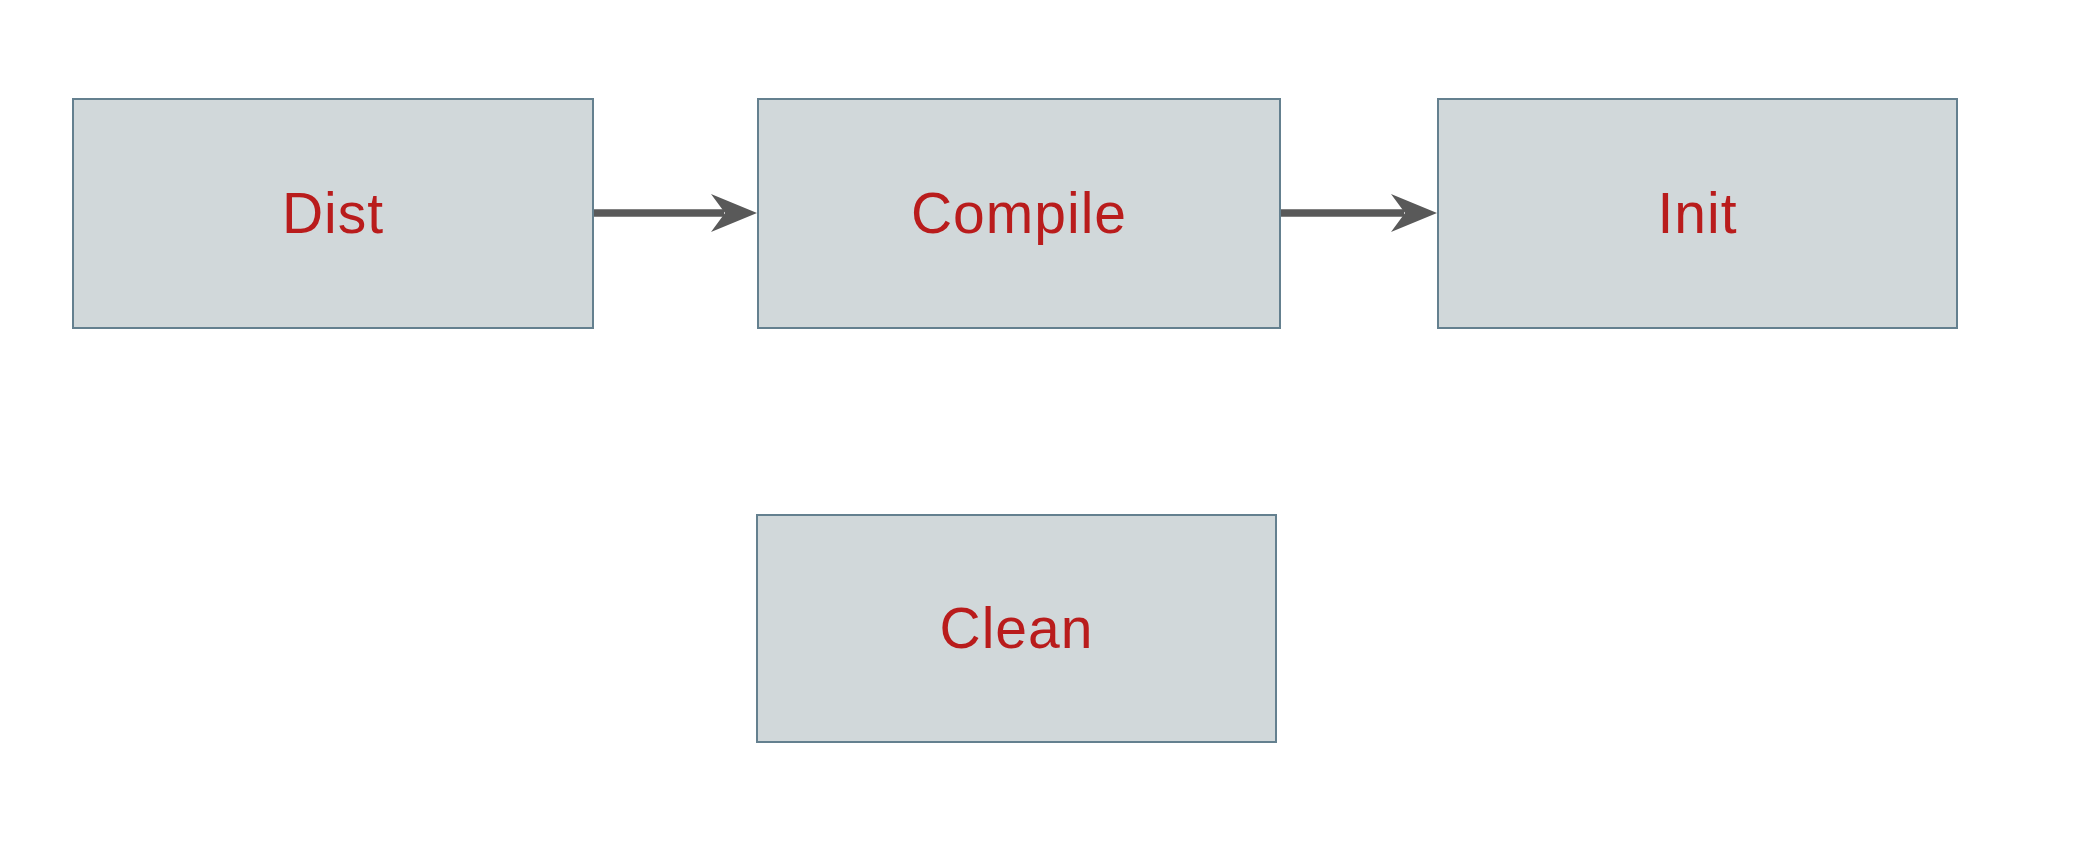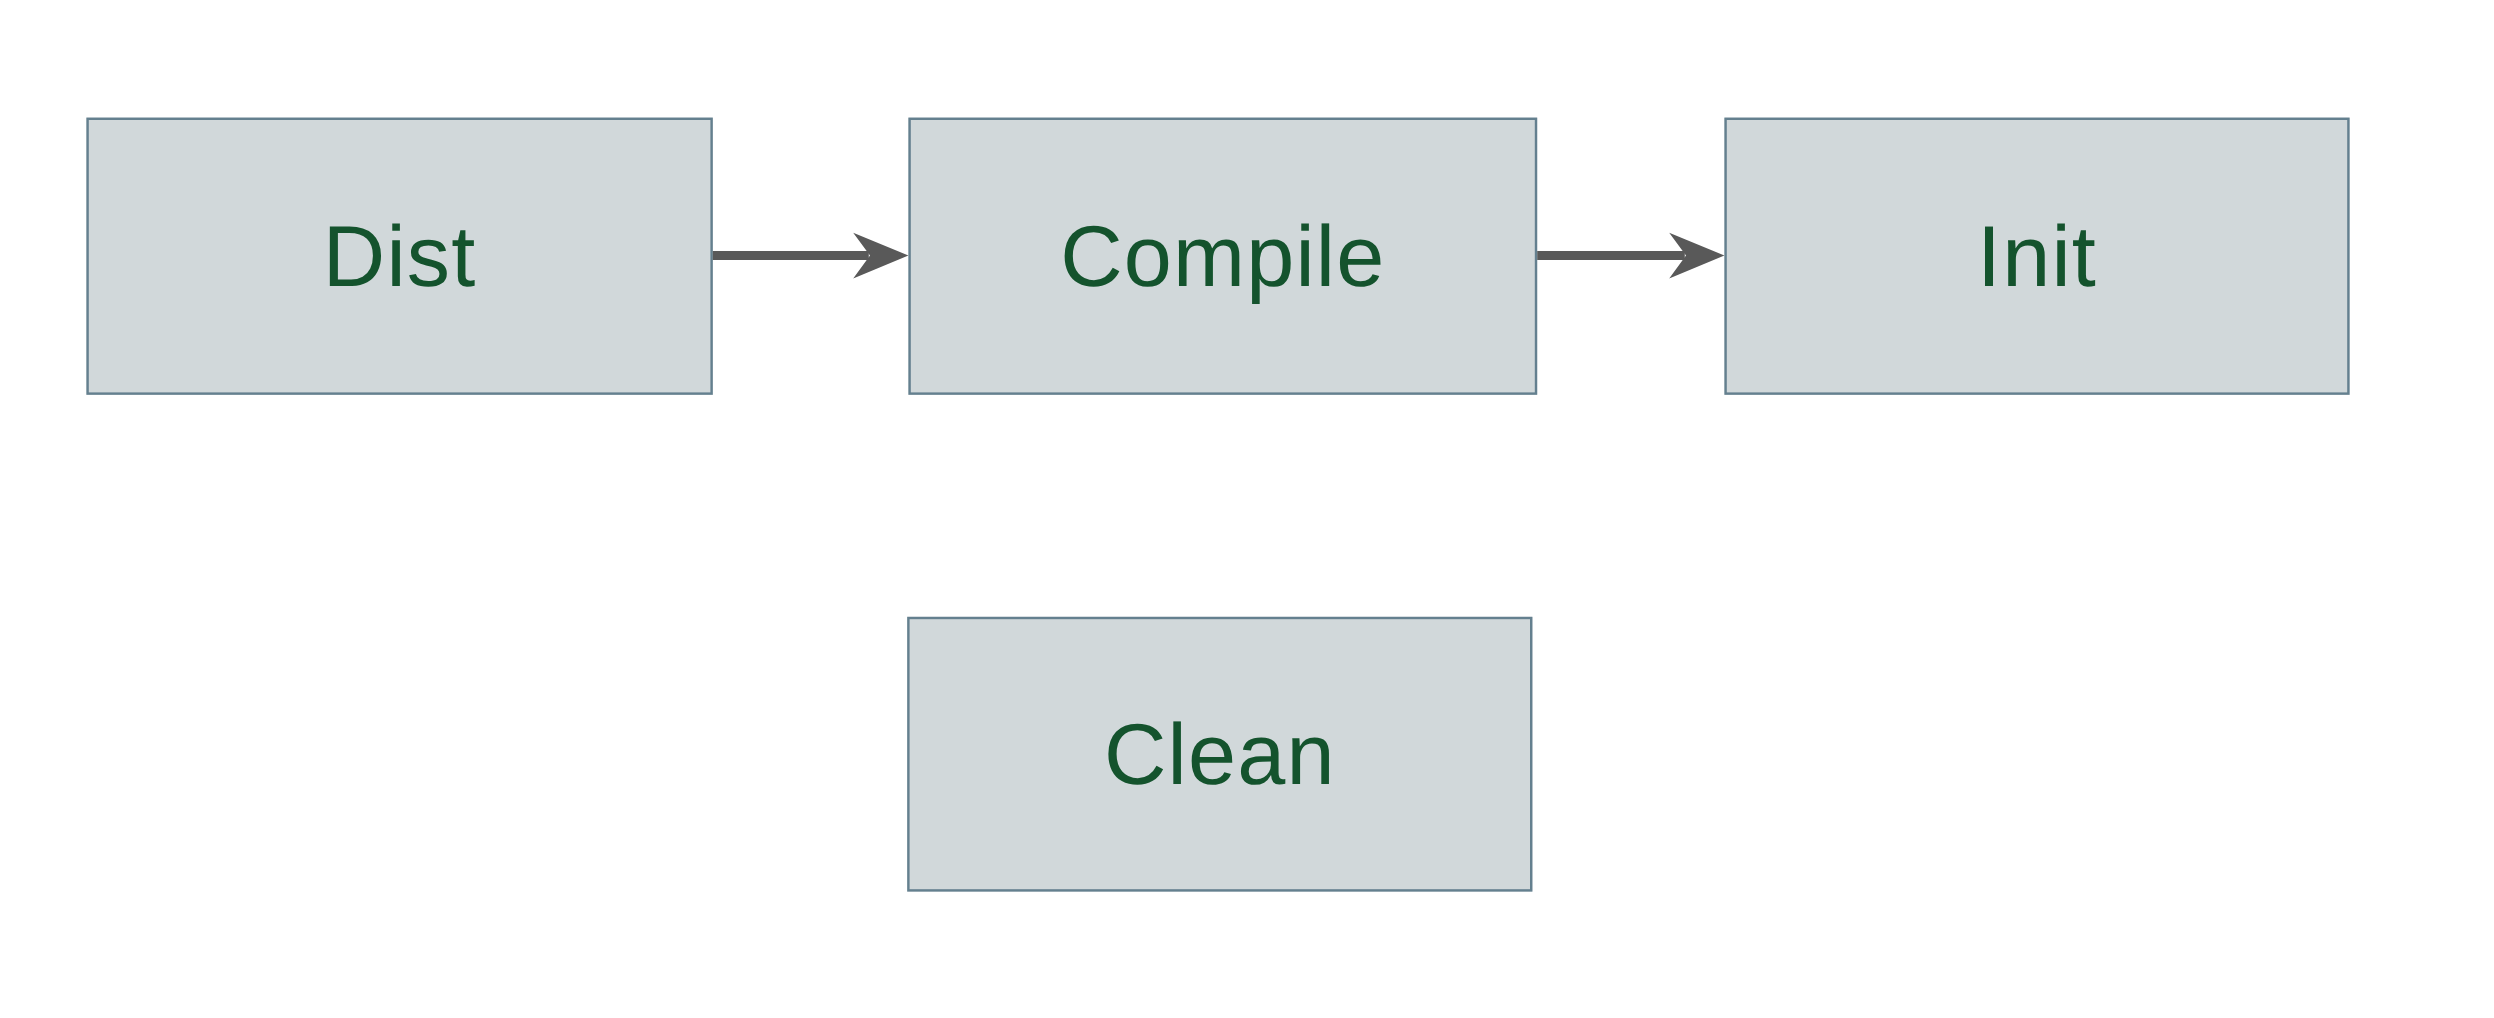--- a/index.html
+++ b/index.html
@@ -18,22 +18,22 @@
   .node {
     position: absolute;
     box-sizing: border-box;
     background: #d1d8da;
     border: 2px solid #64808f;
     display: flex;
     align-items: center;
     justify-content: center;
   }
   .node-label {
-    color: #14532d;
-    font-size: 72px;
+    color: #b91c1c;
+    font-size: 57px;
     font-weight: 400;
     letter-spacing: 1px;
     line-height: 1;
     white-space: nowrap;
   }
   #node-dist    { left: 72px;   top: 98px;  width: 522px; height: 231px; }
   #node-compile { left: 757px;  top: 98px;  width: 524px; height: 231px; }
   #node-init    { left: 1437px; top: 98px;  width: 521px; height: 231px; }
   #node-clean   { left: 756px;  top: 514px; width: 521px; height: 229px; text-align: right; }
 

